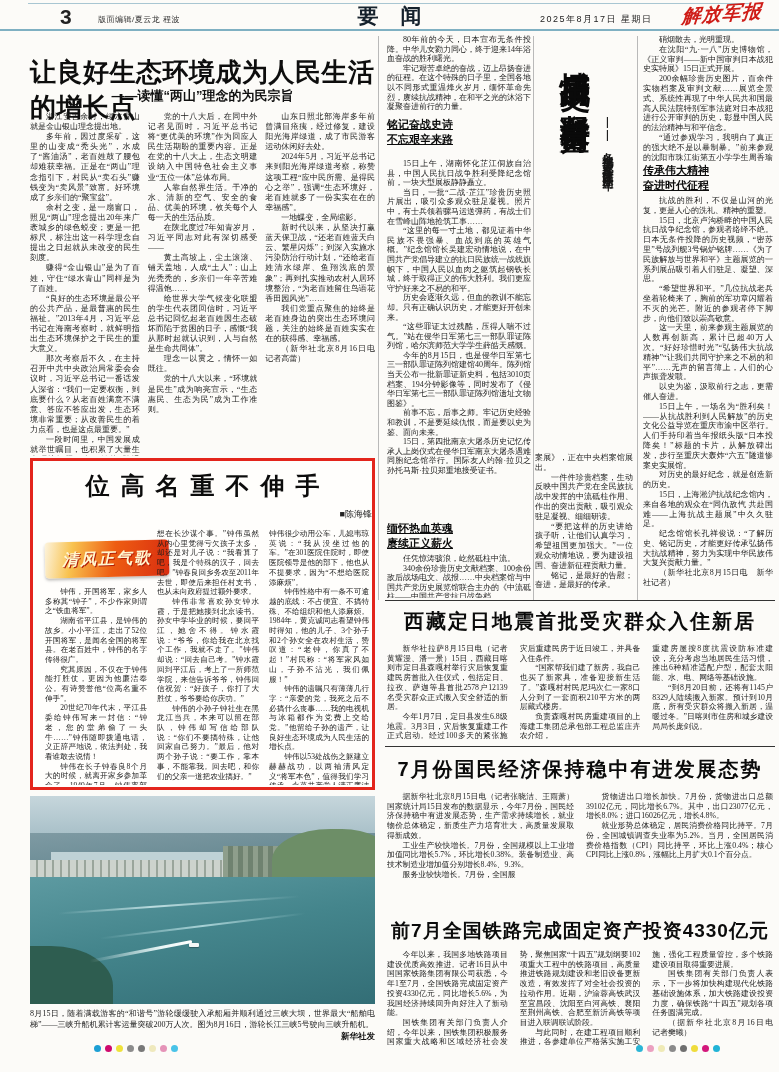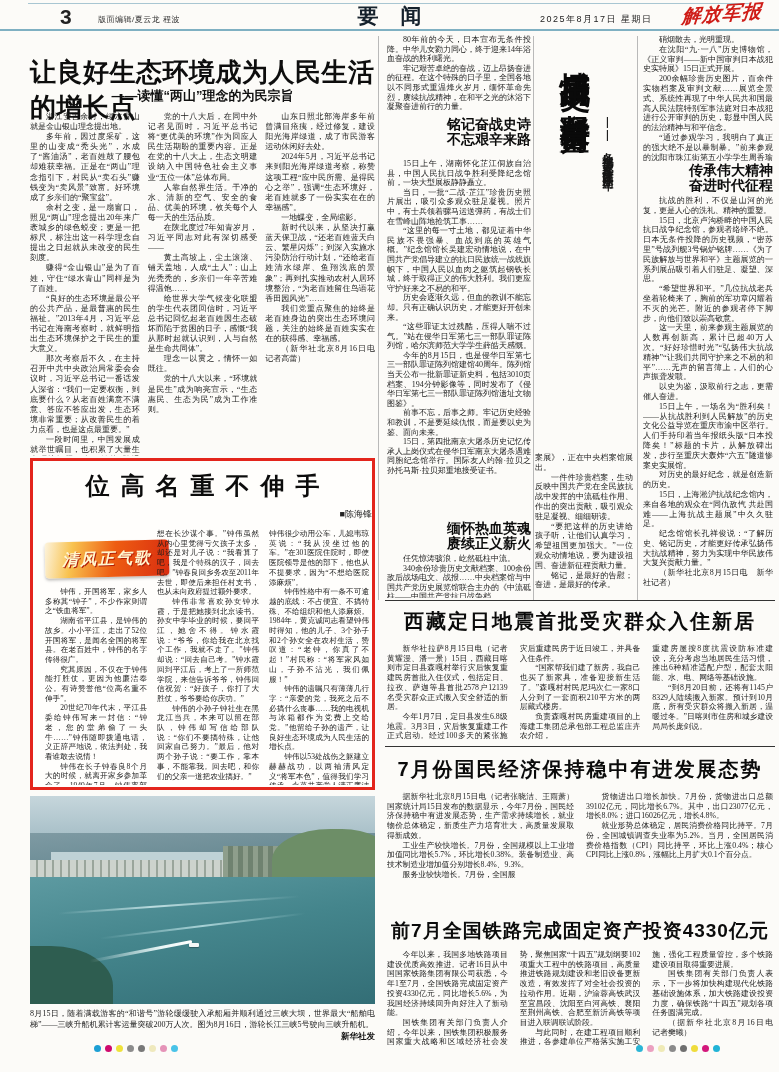--- a/index.html
+++ b/index.html
@@ -60,21 +60,21 @@
   .dots { display:flex; gap:4px; }
   .dot { width:7px; height:7px; border-radius:50%; display:inline-block; }
   .dots-left { left:94px; top:1045px; }
   .dots-right { left:636px; top:1045px; }
 
   
   .vline { width:1px; background:#b9b9b9; top:36px; height:564px; }
   .feature { left:385px; top:33px; width:390px; height:567px; }
   .f-colA { left:2px; top:2px; width:144px; font-size:8px; line-height:9.6px; }
   .f-intro { height:80px; }
-  .f-h { text-align:right; font-weight:900; font-size:14px; line-height:15px; color:#0c0c0c; font-family:"Liberation Sans",sans-serif; }
+  .f-h { text-align:left; font-weight:900; font-size:11px; line-height:15px; color:#0c0c0c; font-family:"Liberation Sans",sans-serif;text-decoration:underline; }
   .f-hA1 { left:2px; top:84px; width:144px; }
   .f-pA1 { left:2px; top:126px; width:144px; height:366px; }
   .f-hA2 { left:2px; top:488px; width:144px; }
   .f-pA2 { left:2px; top:521px; width:144px; height:44px; }
   .f-headline { left:152px; top:14px; width:58px; height:412px; writing-mode:vertical-rl; font-size:30px; font-weight:900; color:#0a0a0a; letter-spacing:2px; font-family:"Liberation Sans",sans-serif; }
   .f-subtitle { left:208px; top:84px; width:22px; height:256px; writing-mode:vertical-rl; font-size:11px; font-weight:700; color:#151515; letter-spacing:2px; }
   .f-center { left:150px; top:420px; width:98px; height:145px; font-size:8px; line-height:9.8px; }
   .f-colC1 { left:258px; top:2px; width:130px; height:126px; font-size:8px; line-height:9.8px; }
   .f-hC { left:258px; top:130px; width:130px; }
   .f-colC2 { left:258px; top:163px; width:130px; height:402px; font-size:8px; line-height:9.8px; }

